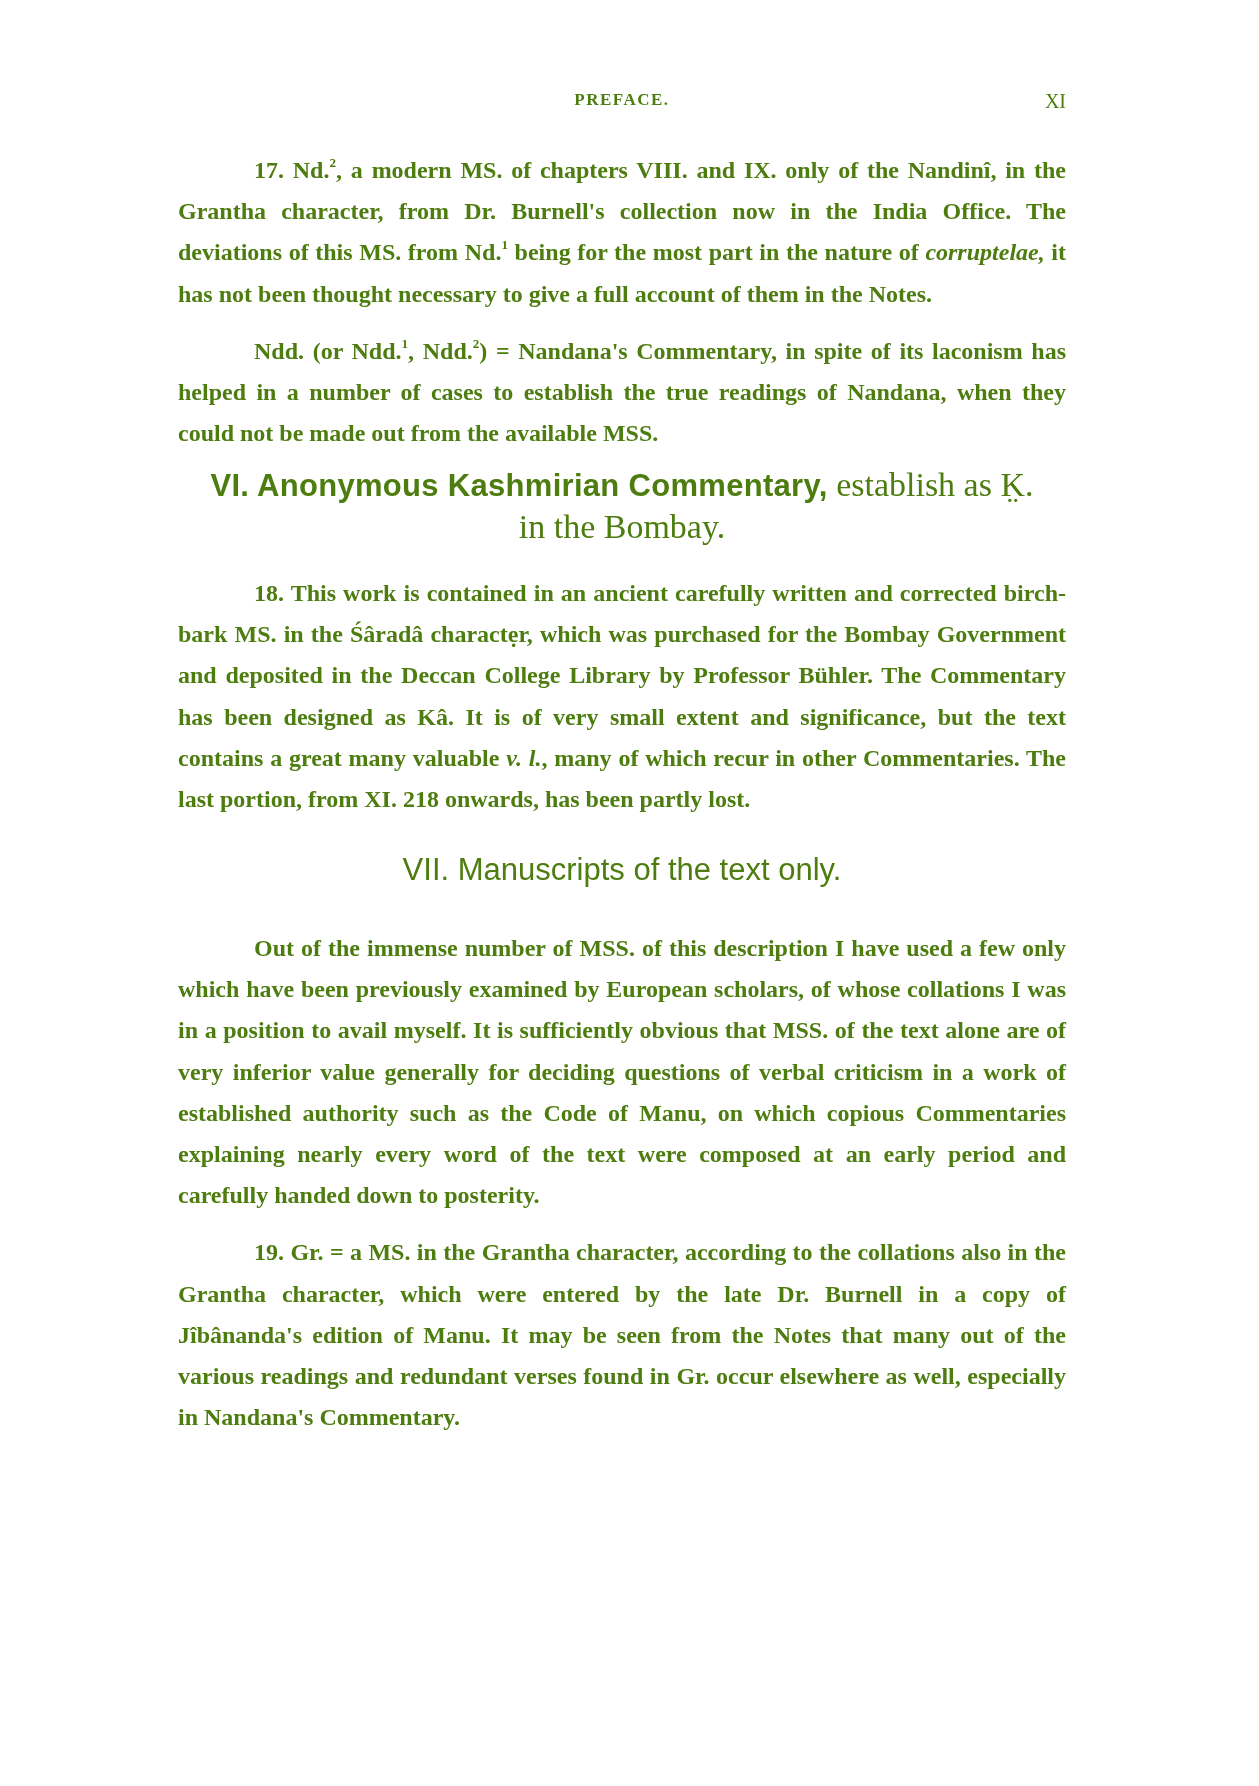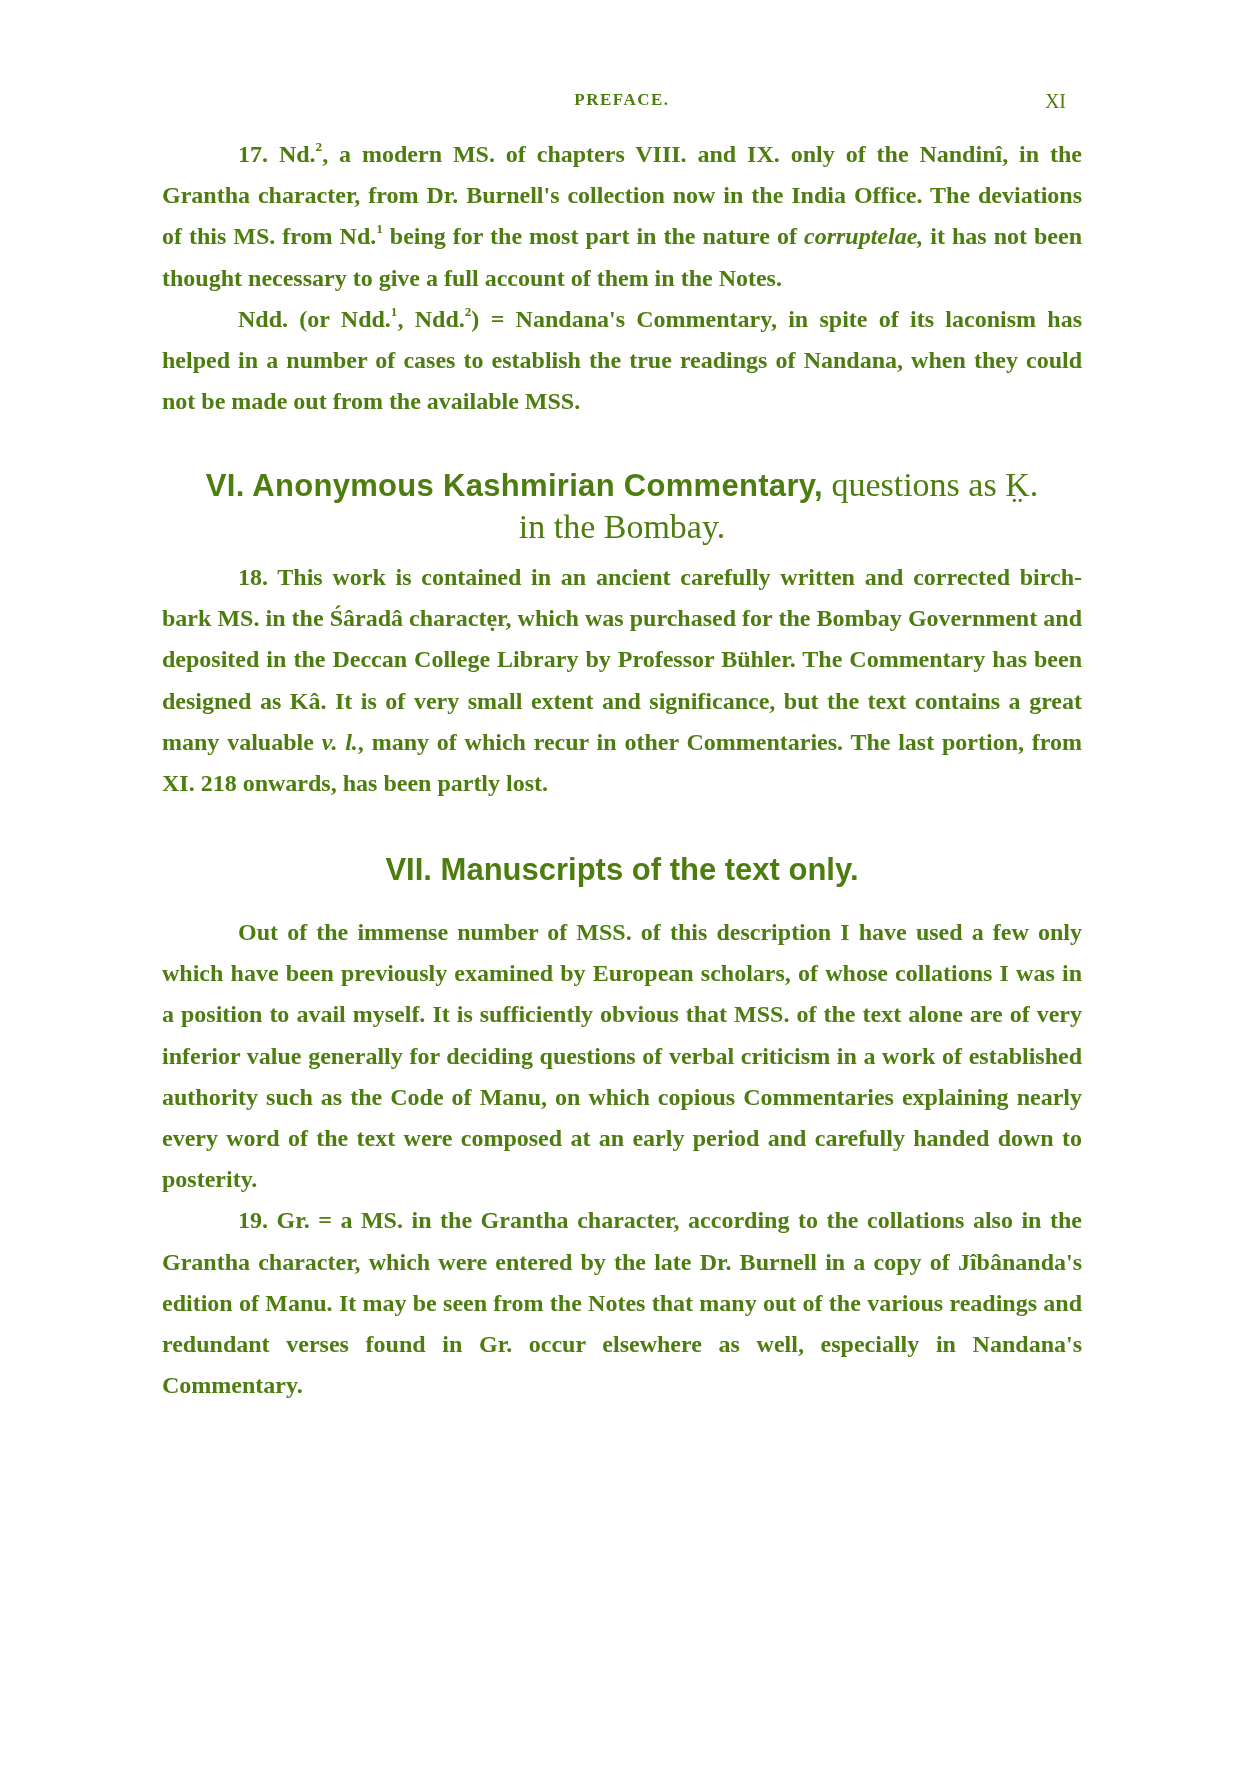--- a/index.html
+++ b/index.html
@@ -16,36 +16,36 @@
   .running-title {
     position: absolute; left: 0; right: 0; text-align: center;
     font-weight: bold; font-size: 17px; letter-spacing: 1.5px;
   }
   .folio {
     position: absolute; right: 16px; top: 0; font-weight: normal; font-size: 20px;
   }
   .block { position: absolute; left: 162px; width: 920px; }
   .para {
     font-weight: bold; font-size: 24px; line-height: 41.2px;
-    text-align: justify; margin: 0;
+    text-align: justify; margin: 16px;
     font-family: "Liberation Serif", "DejaVu Serif", serif;
   }
   .para.indent { text-indent: 76px; }
   .heading {
     margin: 0; text-align: center; font-size: 34px; line-height: 41px;
     font-weight: normal;
   }
   .heading .bold-part { font-weight: bold; font-family: "Liberation Sans", "DejaVu Sans", sans-serif; font-size: 31px; letter-spacing: 0.3px; }
   .heading .plain-part { font-weight: normal; }
   .heading2 {
     margin: 0; text-align: center; font-size: 34px; line-height: 41px;
     font-weight: normal;
   }
   .heading3 {
-    margin: 0; text-align: center; font-weight: bold;
+    margin: 0; text-align: center; font-weight: normal;
     font-family: "Liberation Sans", "DejaVu Sans", sans-serif; font-size: 31px;
   }
   sup { font-size: 0.55em; line-height: 0; vertical-align: 0.8em; }
   i { font-style: italic; }
 </style>
 </head>
 <body>
 
 <div class="page">
 
@@ -54,21 +54,21 @@
     <div class="folio">XI</div>
   </div>
 
   <div class="block" style="top:134px;">
     <p class="para indent"><span>17. Nd.</span><sup>2</sup><span>, a modern MS. of chapters VIII. and IX. only of the Nandinî, in the Grantha character, from Dr. Burnell's collection now in the India Office. The deviations of this MS. from Nd.</span><sup>1</sup><span> being for the most part in the nature of </span><i>corruptelae,</i><span> it has not been thought necessary to give a full account of them in the Notes.</span></p>
     <p class="para indent"><span>Ndd. (or Ndd.</span><sup>1</sup><span>, Ndd.</span><sup>2</sup><span>) = Nandana's Commentary, in spite of its laconism has helped in a number of cases to establish the true readings of Nandana, when they could not be made out from the available MSS.</span></p>
   </div>
 
   <div class="block" style="top:464px;">
     <h2 class="heading">
-      <span class="bold-part">VI. Anonymous Kashmirian Commentary,</span><span class="plain-part"> questions as K̤.</span>
+      <span class="bold-part">VI. Anonymous Kashmirian Commentary,</span><span class="plain-part"> establish as K̤.</span>
     </h2>
     <h2 class="heading2">in the Bombay.</h2>
   </div>
   <div class="block" style="top:557px;">
     <p class="para indent"><span>18. This work is contained in an ancient carefully written and corrected birch-bark MS. in the Śâradâ charactẹr, which was purchased for the Bombay Government and deposited in the Deccan College Library by Professor Bühler. The Commentary has been designed as Kâ. It is of very small extent and significance, but the text contains a great many valuable </span><i>v. l.</i><span>, many of which recur in other Commentaries. The last portion, from XI. 218 onwards, has been partly lost.</span></p>
   </div>
 
   <div class="block" style="top:852px;">
     <h2 class="heading3">VII. Manuscripts of the text only.</h2>
   </div>

